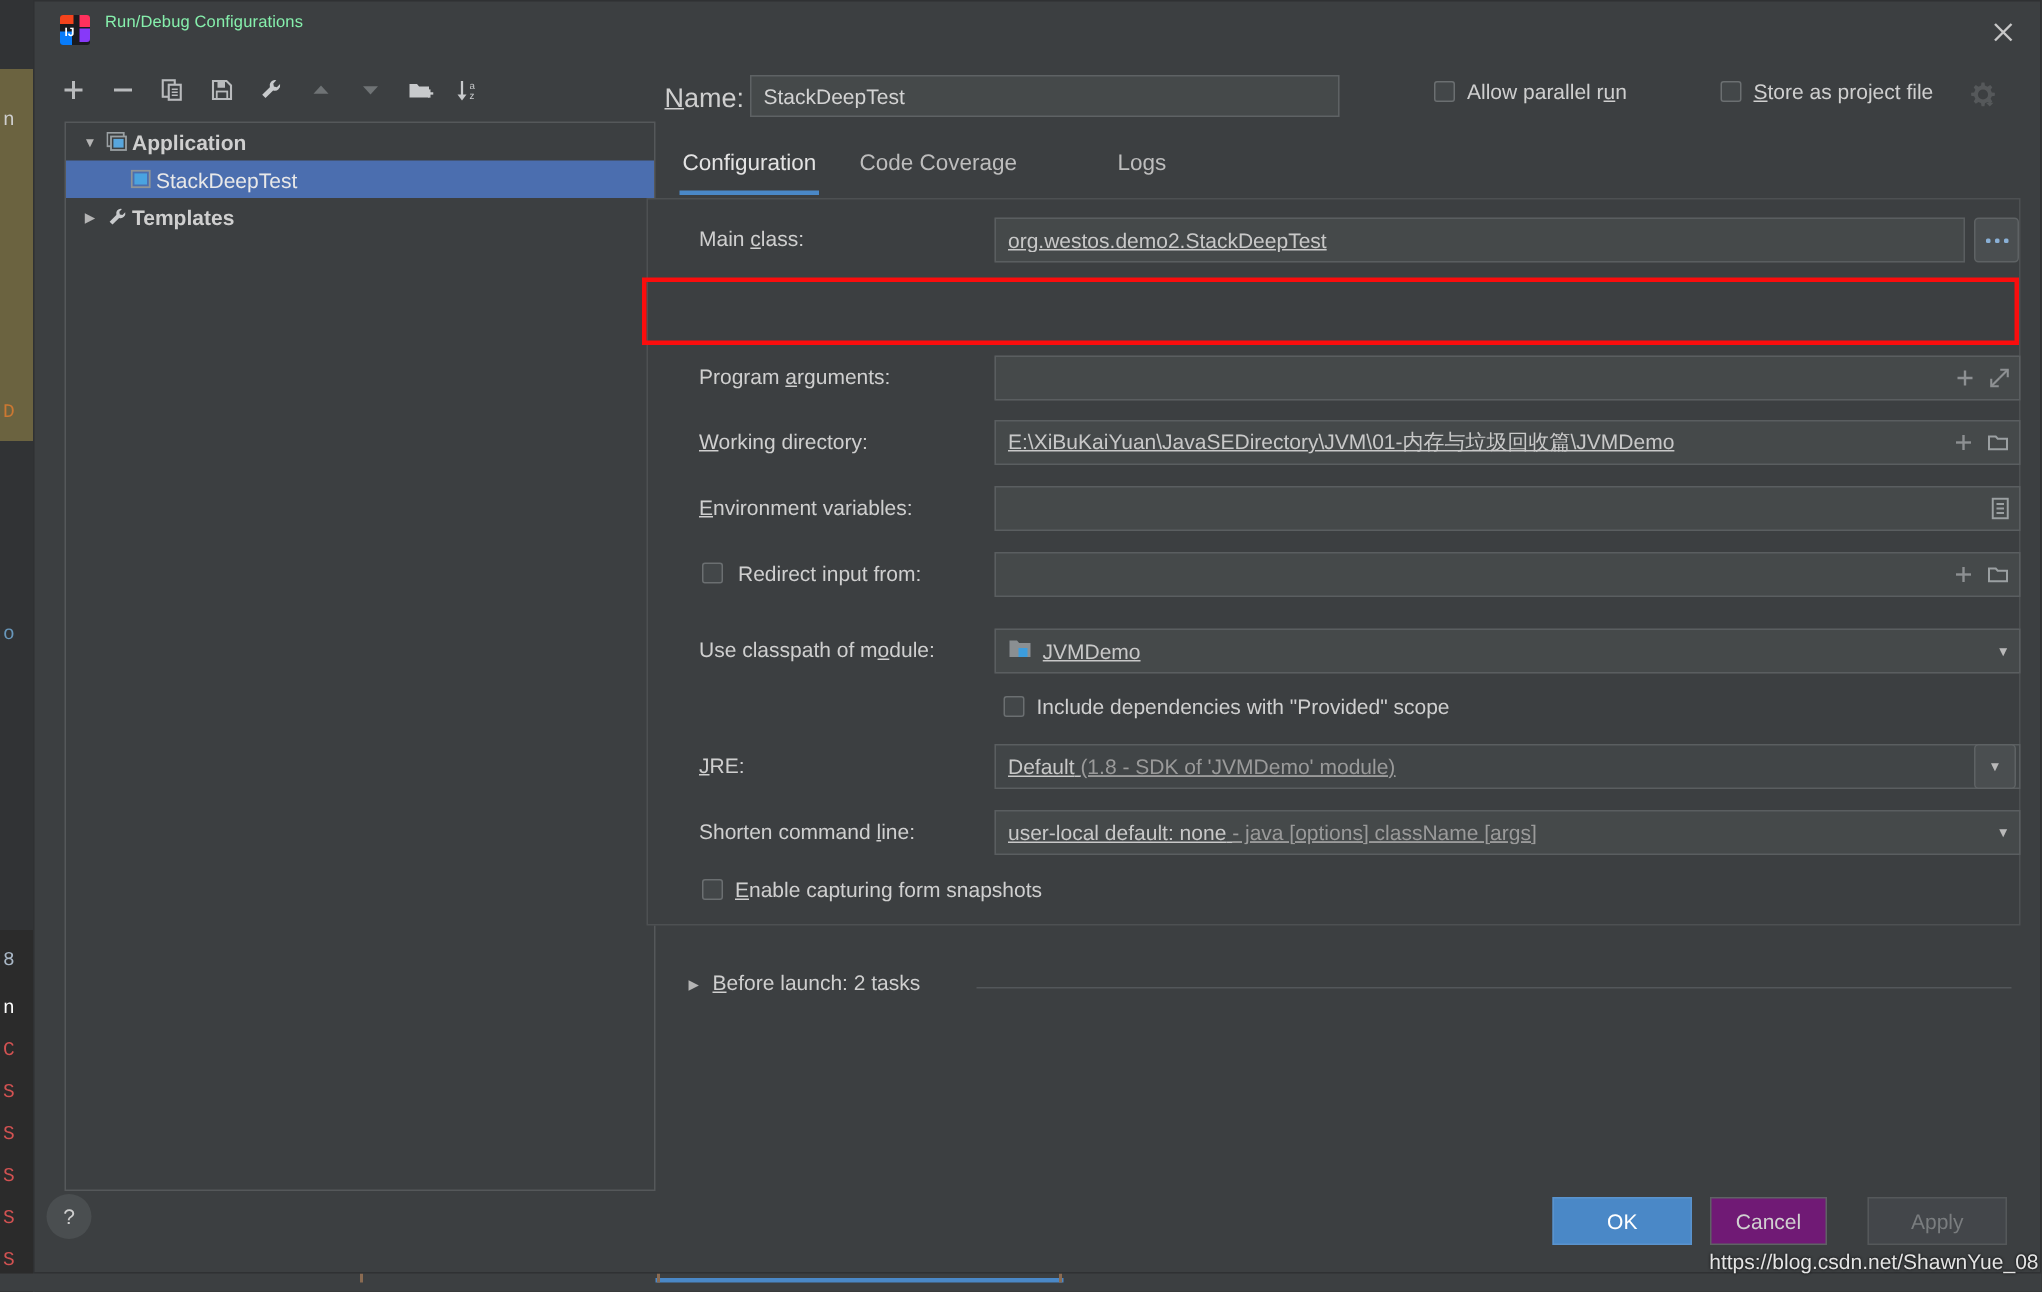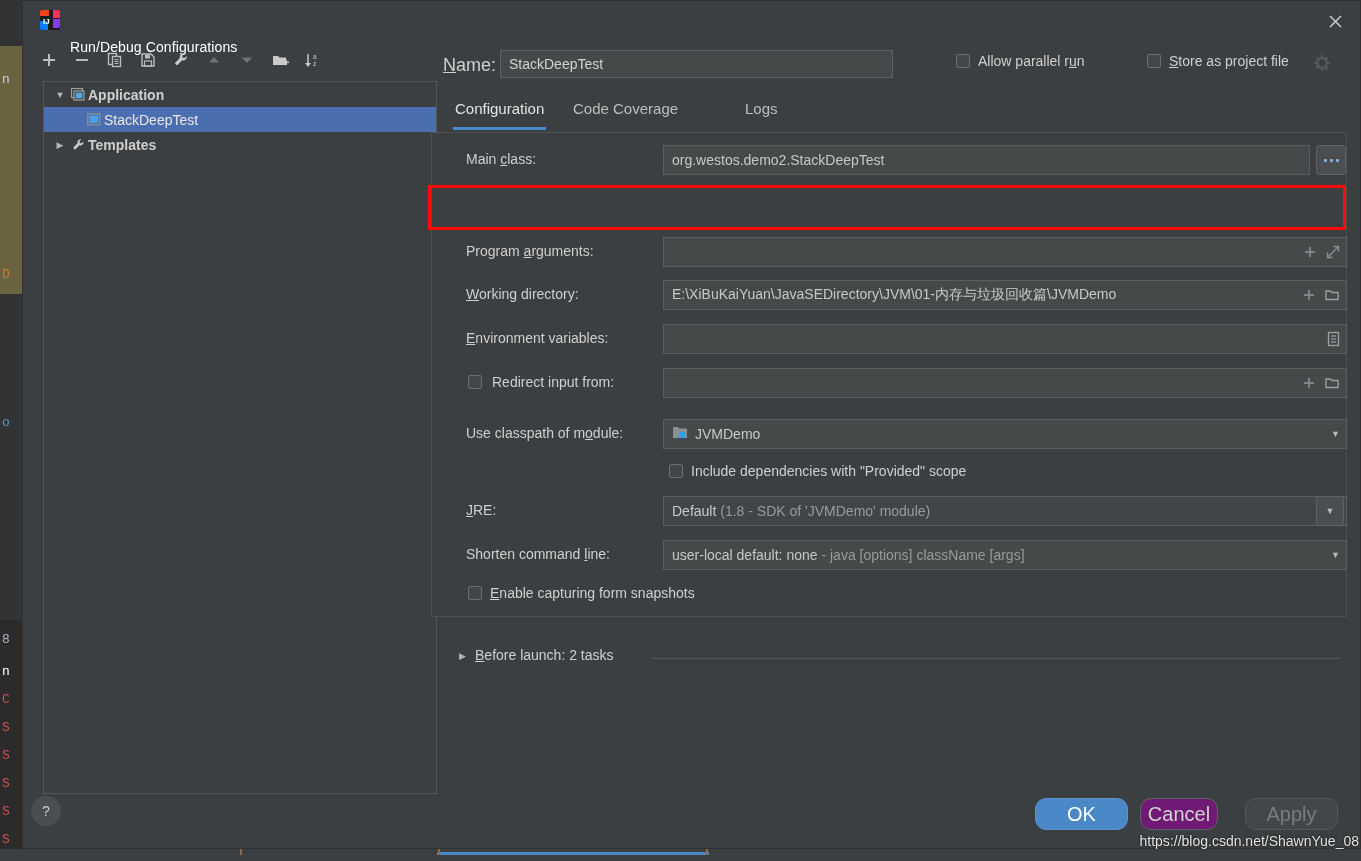--- a/index.html
+++ b/index.html
@@ -37,21 +37,21 @@
     width: 1339px; height: 849px;
     background: #3c3f41;
     border: 1px solid #2f3133;
   }
 
   
   #titlebar { position: relative; height: 40px; }
   #titlebar .tb-icon { position: absolute; left: 16px; top: 8px; width: 22px; height: 22px; }
   #titlebar .tb-title {
     position: absolute; left: 47px; top: 8px;
-    font-size: 14px; color: #ffffff; letter-spacing: .1px; margin-top: 30px;
+    font-size: 11px; color: #86efac; letter-spacing: .1px;
   }
   #close-btn {
     position: absolute; right: 8px; top: 4px;
     width: 34px; height: 32px;
     display: flex; align-items: center; justify-content: center;
     color: #c8c8c8; font-size: 19px; line-height: 1;
     cursor: pointer;
   }
 
   
@@ -144,21 +144,21 @@
   .field {
     position: absolute; left: 231px; top: 0;
     height: 30px;
     background: #45494a;
     border: 1px solid #5a5e60;
     color: #c8c8c8; font-size: 14px;
     display: flex; align-items: center;
     padding: 0 6px 0 8px;
   }
   .field.flat { background: #414547; gap: 41px; }
-  .field .val { flex: 1 1 auto; overflow: hidden; white-space: nowrap; }
+  .field .val { flex: 1 1 auto; overflow: hidden; white-space: nowrap; text-decoration: underline; }
   .field .val.dim { color: #9a9a9a; }
   .field-adorn {
     flex: 0 0 auto; display: flex; align-items: center; gap: 9px;
     color: #8d9092; padding-left: 6px;
   }
   .adorn-btn { cursor: pointer; display: flex; align-items: center; }
 
   .ext-btn {
     position: absolute; width: 30px; height: 30px;
     background: #4a4e50; border: 1px solid #5e6264; border-radius: 3px;
@@ -194,21 +194,21 @@
   
   #help-btn {
     position: absolute; left: 8px; bottom: 22px;
     width: 30px; height: 30px; border-radius: 50%;
     background: #4a4e50;
     display: flex; align-items: center; justify-content: center;
     color: #cfcfcf; font-size: 14px; cursor: pointer;
   }
   .footer-btn {
     position: absolute; bottom: 18px; height: 32px;
-    border-radius: 11px; font-size: 20px;
+    border-radius: 0; font-size: 14px;
     display: flex; align-items: center; justify-content: center;
     cursor: pointer;
   }
   #btn-ok { left: 1012px; width: 93px; background: #4a88c7; border: 1px solid #5a93cd; color: #ffffff; }
   #btn-cancel { left: 1117px; width: 78px; background: #701a75; border: 1px solid #5e6264; color: #d0d0d0; }
   #btn-apply { left: 1222px; width: 93px; background: #43464a; border: 1px solid #55585a; color: #7a7d7f; }
 
   
   #watermark {
     position: absolute; right: 2px; bottom: 12px;

